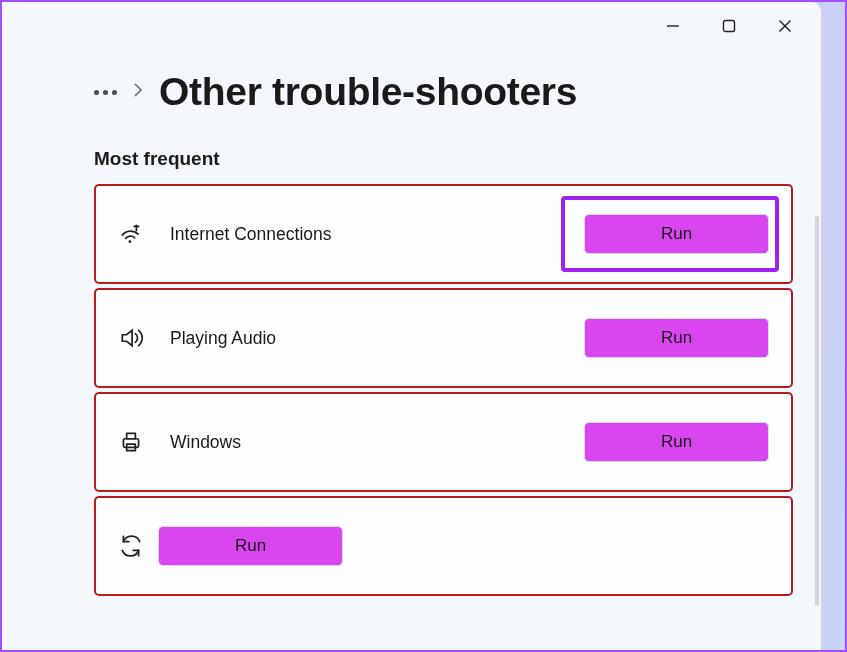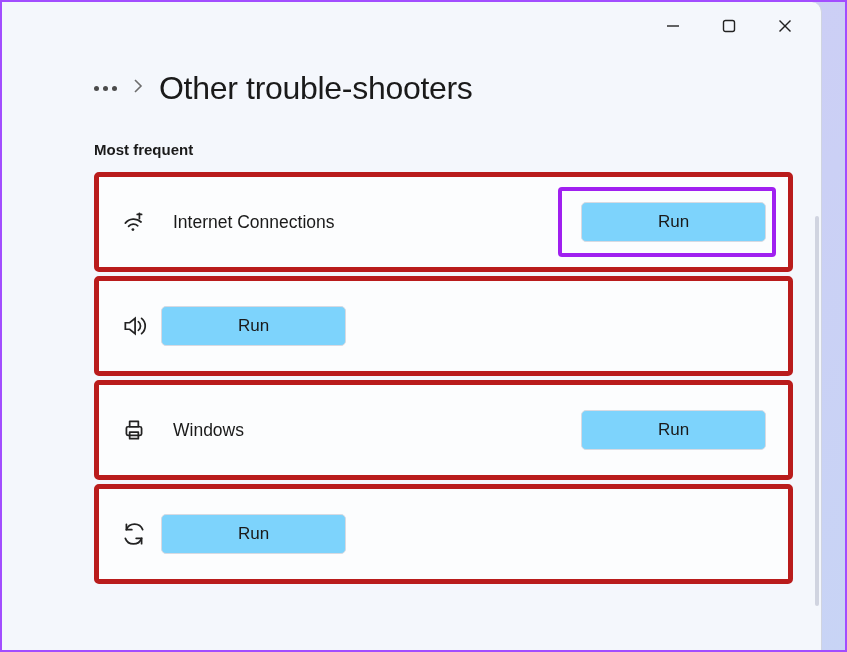--- a/index.html
+++ b/index.html
@@ -50,40 +50,40 @@
     align-items: center;
   }
   .ellipsis-icon span {
     width: 5px; height: 5px; border-radius: 50%; background: #4b4b4b;
   }
   .chevron {
     color: #6d6d6d;
     font-size: 18px;
   }
   .page-title {
-    font-size: 32px;
-    font-weight: 400;
+    font-size: 39px;
+    font-weight: 700;
     color: #1a1a1a;
     letter-spacing: -0.3px;
   }
   .section-label {
     font-weight: 600;
-    font-size: 15px;
+    font-size: 19px;
     color: #1a1a1a;
     padding: 24px 0 14px 92px;
   }
   .list {
     padding: 0 28px 0 92px;
     display: flex;
     flex-direction: column;
     gap: 4px;
   }
   .item {
     background: #fcfdfe;
-    border: 5px solid #b91c1c;
+    border: 2px solid #b91c1c;
     border-radius: 5px;
     height: 100px;
     display: flex;
     align-items: center;
     padding: 0 22px;
     position: relative;
   }
   .item-icon {
     width: 40px;
     display: flex;
@@ -93,21 +93,21 @@
   }
   .item-label {
     flex: 1;
     font-size: 17.5px;
     color: #1a1a1a;
     padding-left: 12px;
   }
   .run-btn {
     width: 185px;
     height: 40px;
-    background: #7dd3fc;
+    background: #d946ef;
     border: 1px solid #d7dae2;
     border-radius: 5px;
     font-size: 17px;
     color: #1a1a1a;
     cursor: pointer;
     font-family: inherit;
   }
   .highlight-box {
     position: absolute;
     right: 12px;
@@ -208,20 +208,21 @@
     </div>
 
     <div class="item">
       <div class="item-icon">
         <svg width="26" height="26" viewBox="0 0 24 24" fill="none" stroke="#222" stroke-width="1.6" stroke-linecap="round">
           <path d="M4 9v6h4l5 4V5L8 9H4z" fill="none"></path>
           <path d="M16 8a5 5 0 0 1 0 8"></path>
           <path d="M19 5a9 9 0 0 1 0 14"></path>
         </svg>
       </div>
+      <div class="item-label">Playing Audio</div>
       <button class="run-btn">Run</button>
     </div>
 
     <div class="item">
       <div class="item-icon">
         <svg width="26" height="26" viewBox="0 0 24 24" fill="none" stroke="#222" stroke-width="1.6" stroke-linecap="round" stroke-linejoin="round">
           <rect x="5" y="9" width="14" height="8" rx="1.5"></rect>
           <rect x="8" y="4" width="8" height="5"></rect>
           <rect x="8" y="14" width="8" height="6"></rect>
         </svg>

